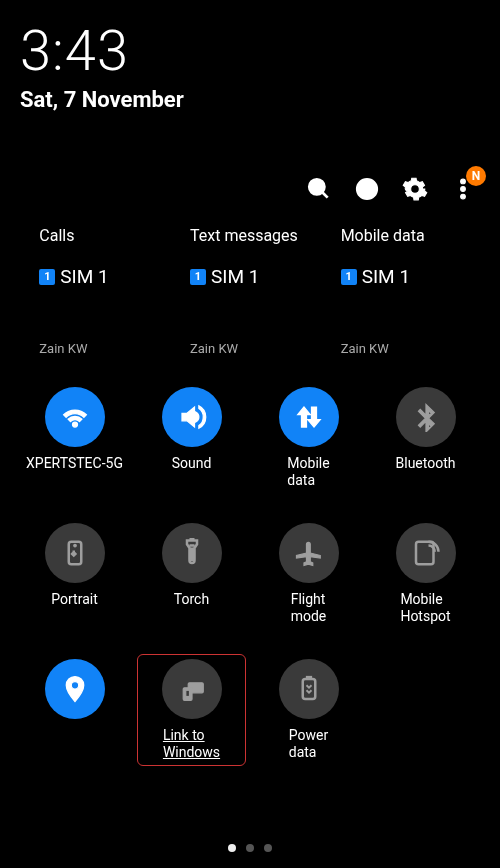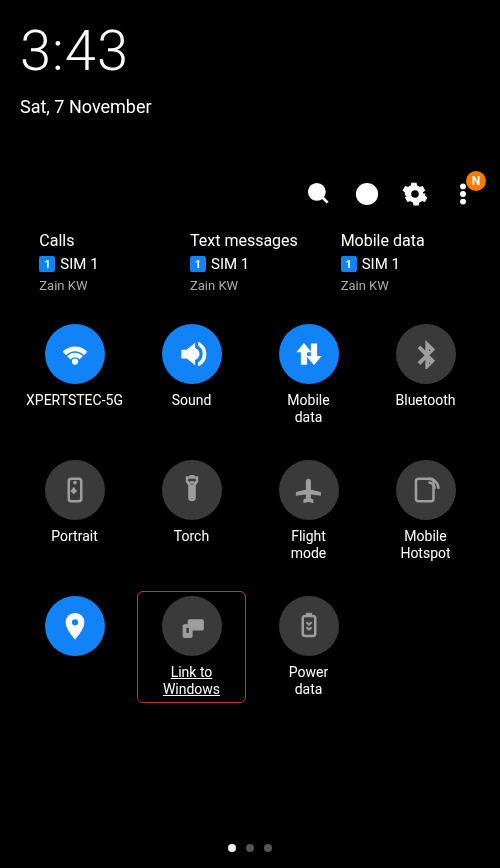--- a/index.html
+++ b/index.html
@@ -22,21 +22,21 @@
     color: var(--fg);
     font-family: -apple-system, "Segoe UI", Roboto, Arial, sans-serif;
     -webkit-font-smoothing: antialiased;
     overflow: hidden;
   }
   .screen { display: flex; flex-direction: column; height: 100%; padding: 0 16px; border-radius: 15px; }
 
   
   .clock-block { padding: 18px 4px 8px 4px; }
   .clock { font-size: 56px; font-weight: 300; letter-spacing: 1px; }
-  .date  { font-size: 18px; font-weight: 400; margin-top: 12px; }
+  .date  { font-size: 22px; font-weight: 700; margin-top: 3px; }
 
   
   .actions-row {
     display: flex; justify-content: flex-end; align-items: center;
     gap: 22px; padding: 56px 8px 20px 8px;
     position: relative;
   }
   .act-icon { width: 26px; height: 26px; display:flex; align-items:center; justify-content:center; }
   .act-icon svg { width: 26px; height: 26px; stroke: var(--fg); fill: var(--fg); }
   .more-wrap { position: relative; }
@@ -46,43 +46,43 @@
     background: var(--badge); color: #fff;
     font-size: 12px; font-weight: 700;
     display: flex; align-items: center; justify-content: center;
   }
 
   
   .sim-row {
     display: flex; justify-content: space-around;
     padding: 4px 8px 22px 8px;
   }
-  .sim-card { display: flex; flex-direction: column; align-items: flex-start; gap: 5px; min-width: 120px; }
+  .sim-card { display: flex; flex-direction: column; align-items: flex-start; gap: 20px; min-width: 120px; }
   .sim-title { font-size: 16px; color: var(--fg); }
   .sim-line { display: flex; align-items: center; gap: 5px; }
   .sim-badge {
     width: 16px; height: 16px; background: var(--sim); border-radius: 2px;
     font-size: 11px; font-weight: 700; color: #fff;
     display: inline-flex; align-items: center; justify-content: center;
   }
-  .sim-name { font-size: 15px; color: var(--fg); }
-  .sim-sub  { font-size: 13px; color: var(--muted); }
+  .sim-name { font-size: 19px; color: var(--fg); }
+  .sim-sub  { font-size: 13px; color: var(--muted); margin-top: 33px; }
 
   
   .tiles {
     display: grid;
     grid-template-columns: repeat(4, 1fr);
     gap: 24px 8px;
     padding: 4px 4px 10px 4px;
     flex: 1;
     align-content: start;
   }
   .tile {
     display: flex; flex-direction: column; align-items: center;
-    text-align: center; gap: 8px;
+    gap: 8px;
     padding: 4px 2px;
     border: 1px solid transparent;
     border-radius: 6px;
   }
   .tile.highlight { border-color: var(--highlight); text-decoration: underline; }
   .circle {
     width: 60px; height: 60px; border-radius: 50%;
     display: flex; align-items: center; justify-content: center;
   }
   .on  .circle { background: var(--tile-on); }

